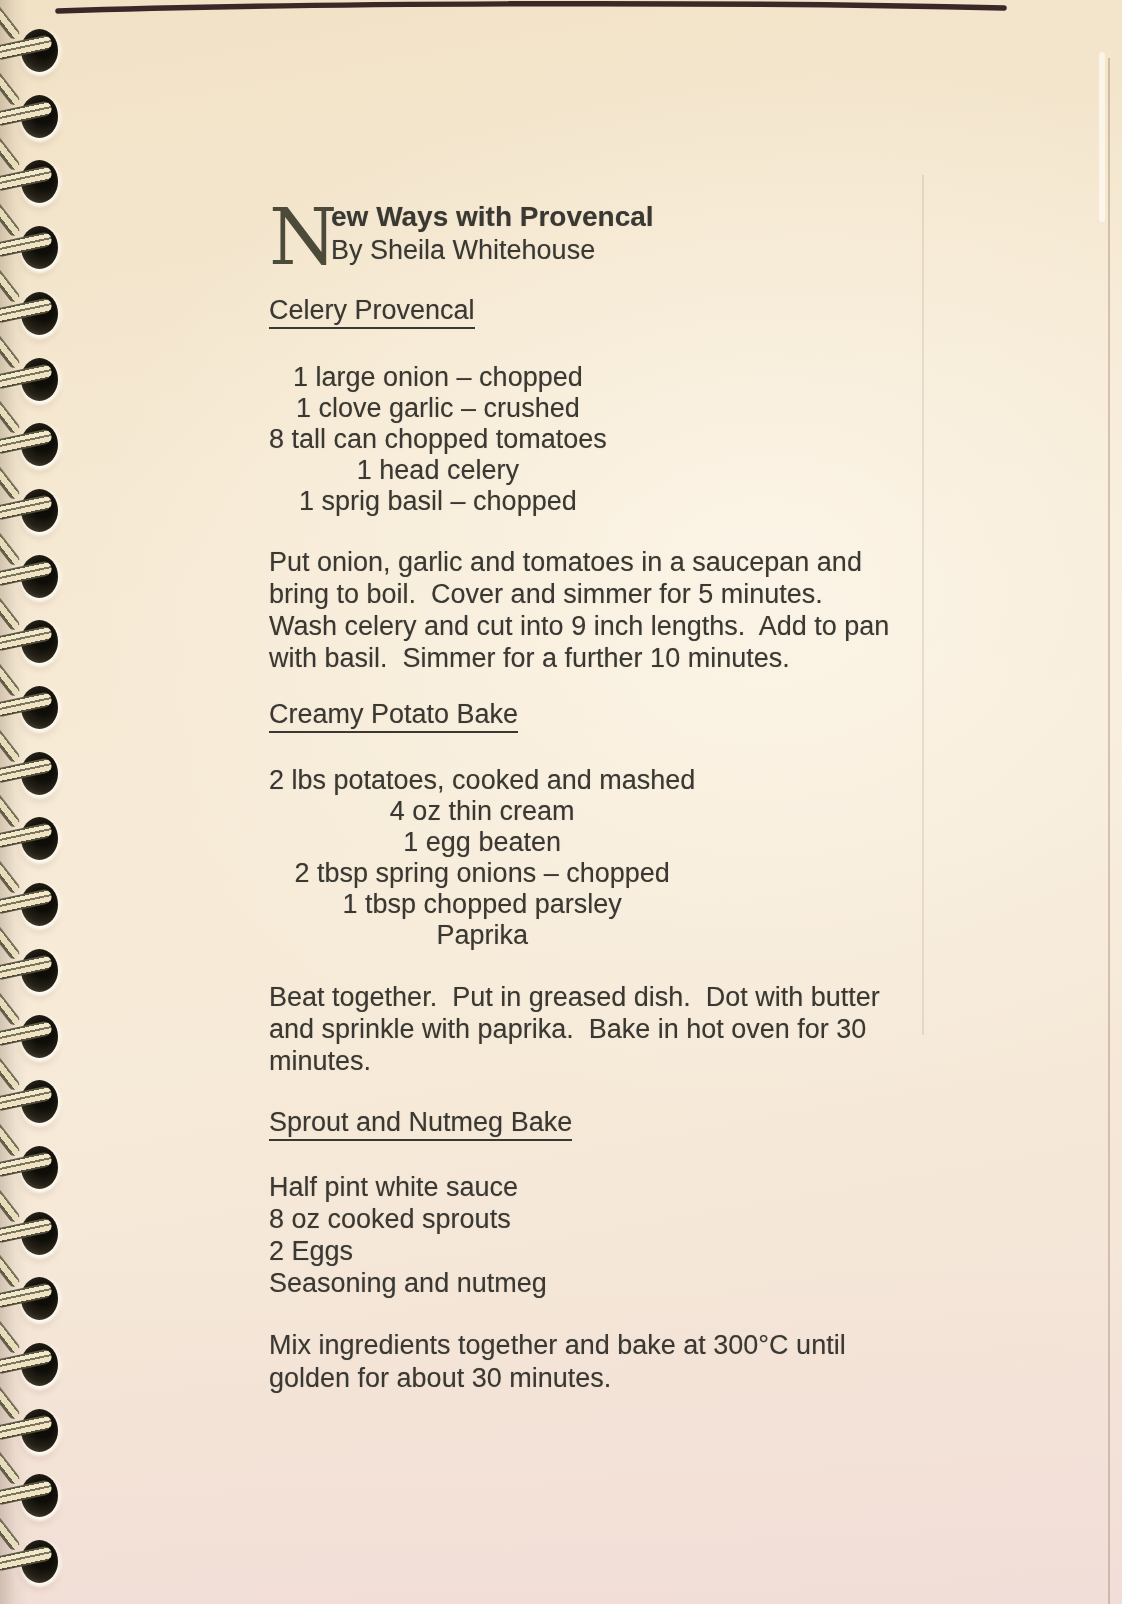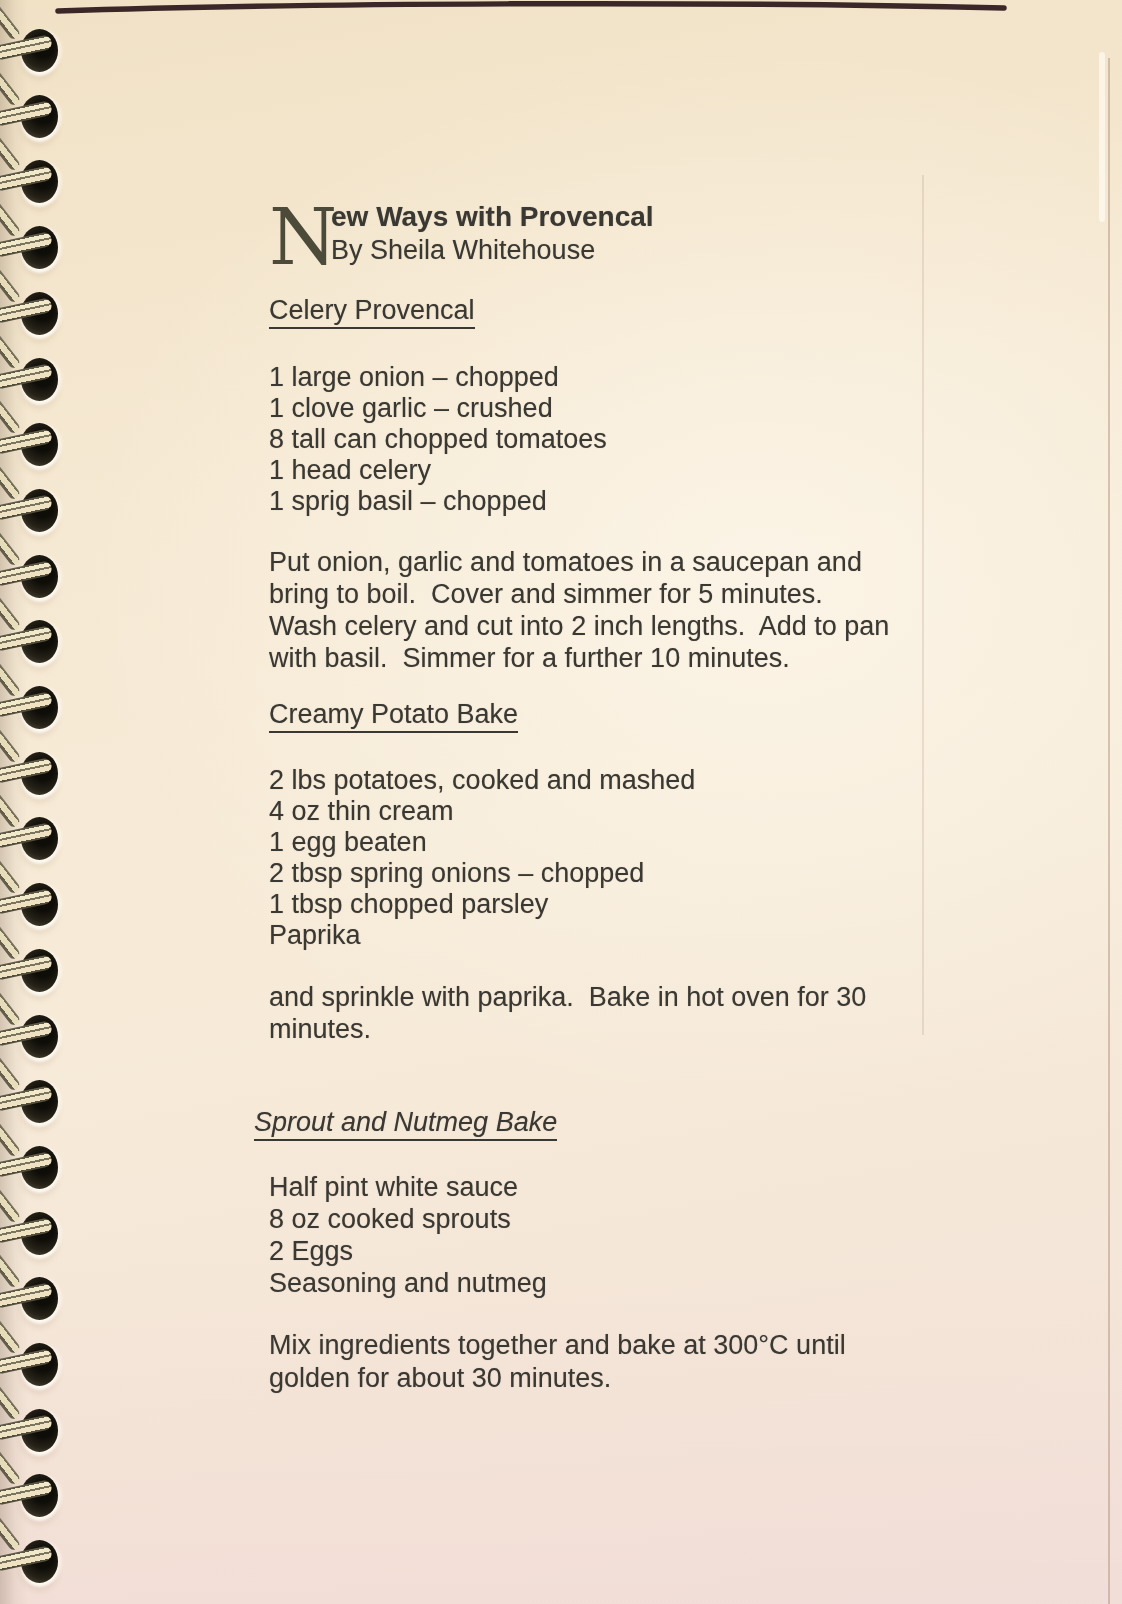--- a/index.html
+++ b/index.html
@@ -50,30 +50,30 @@
   .abs{position:absolute;}
   #title-initial{left:269px;top:198px;font-family:"DejaVu Serif", serif;
     font-size:78px;line-height:1;color:#4c4a38;letter-spacing:-2px;}
   #title-line{left:331px;top:201px;font-size:28px;font-weight:bold;line-height:31px;}
   #byline{left:331px;top:235px;font-size:27px;line-height:31px;}
 
   .heading{font-size:27px;line-height:29px;display:inline-block;
     border-bottom:2.5px solid #3a3833;padding-bottom:2px;}
   .lines{font-size:27px;}
   .lines div{white-space:pre;}
-  .ing{line-height:31px;}
+  .ing{line-height:31px;text-align:center;}
   .para{line-height:32px;}
 
   #h1{left:269px;top:296px;}
   #ing1{left:269px;top:362px;}
   #p1{left:269px;top:546px;}
   #h2{left:269px;top:700px;}
   #ing2{left:269px;top:765px;}
   #p2{left:269px;top:981px;}
-  #h3{left:254px;top:1108px;font-style:italic;}
+  #h3{left:269px;top:1108px;}
   #ing3{left:269px;top:1171px;line-height:32px;}
   #p3{left:269px;top:1329px;line-height:33px;}
 </style>
 </head>
 <body>
 
 <div id="page">
 
   <div id="left-shade"></div>
 
@@ -170,36 +170,37 @@
   <div id="ing1" class="abs txt lines ing">
     <div>1 large onion – chopped</div>
     <div>1 clove garlic – crushed</div>
     <div>8 tall can chopped tomatoes</div>
     <div>1 head celery</div>
     <div>1 sprig basil – chopped</div>
   </div>
   <div id="p1" class="abs txt lines para">
     <div>Put onion, garlic and tomatoes in a saucepan and</div>
     <div>bring to boil.  Cover and simmer for 5 minutes.</div>
-    <div>Wash celery and cut into 2 inch lengths.  Add to pan</div>
+    <div>Wash celery and cut into 9 inch lengths.  Add to pan</div>
     <div>with basil.  Simmer for a further 10 minutes.</div>
   </div>
 
   <div id="h2" class="abs txt">
     <span class="heading">Creamy Potato Bake</span>
   </div>
   <div id="ing2" class="abs txt lines ing">
     <div>2 lbs potatoes, cooked and mashed</div>
     <div>4 oz thin cream</div>
     <div>1 egg beaten</div>
     <div>2 tbsp spring onions – chopped</div>
     <div>1 tbsp chopped parsley</div>
     <div>Paprika</div>
   </div>
   <div id="p2" class="abs txt lines para">
+    <div>Beat together.  Put in greased dish.  Dot with butter</div>
     <div>and sprinkle with paprika.  Bake in hot oven for 30</div>
     <div>minutes.</div>
   </div>
 
   <div id="h3" class="abs txt">
     <span class="heading">Sprout and Nutmeg Bake</span>
   </div>
   <div id="ing3" class="abs txt lines">
     <div>Half pint white sauce</div>
     <div>8 oz cooked sprouts</div>

